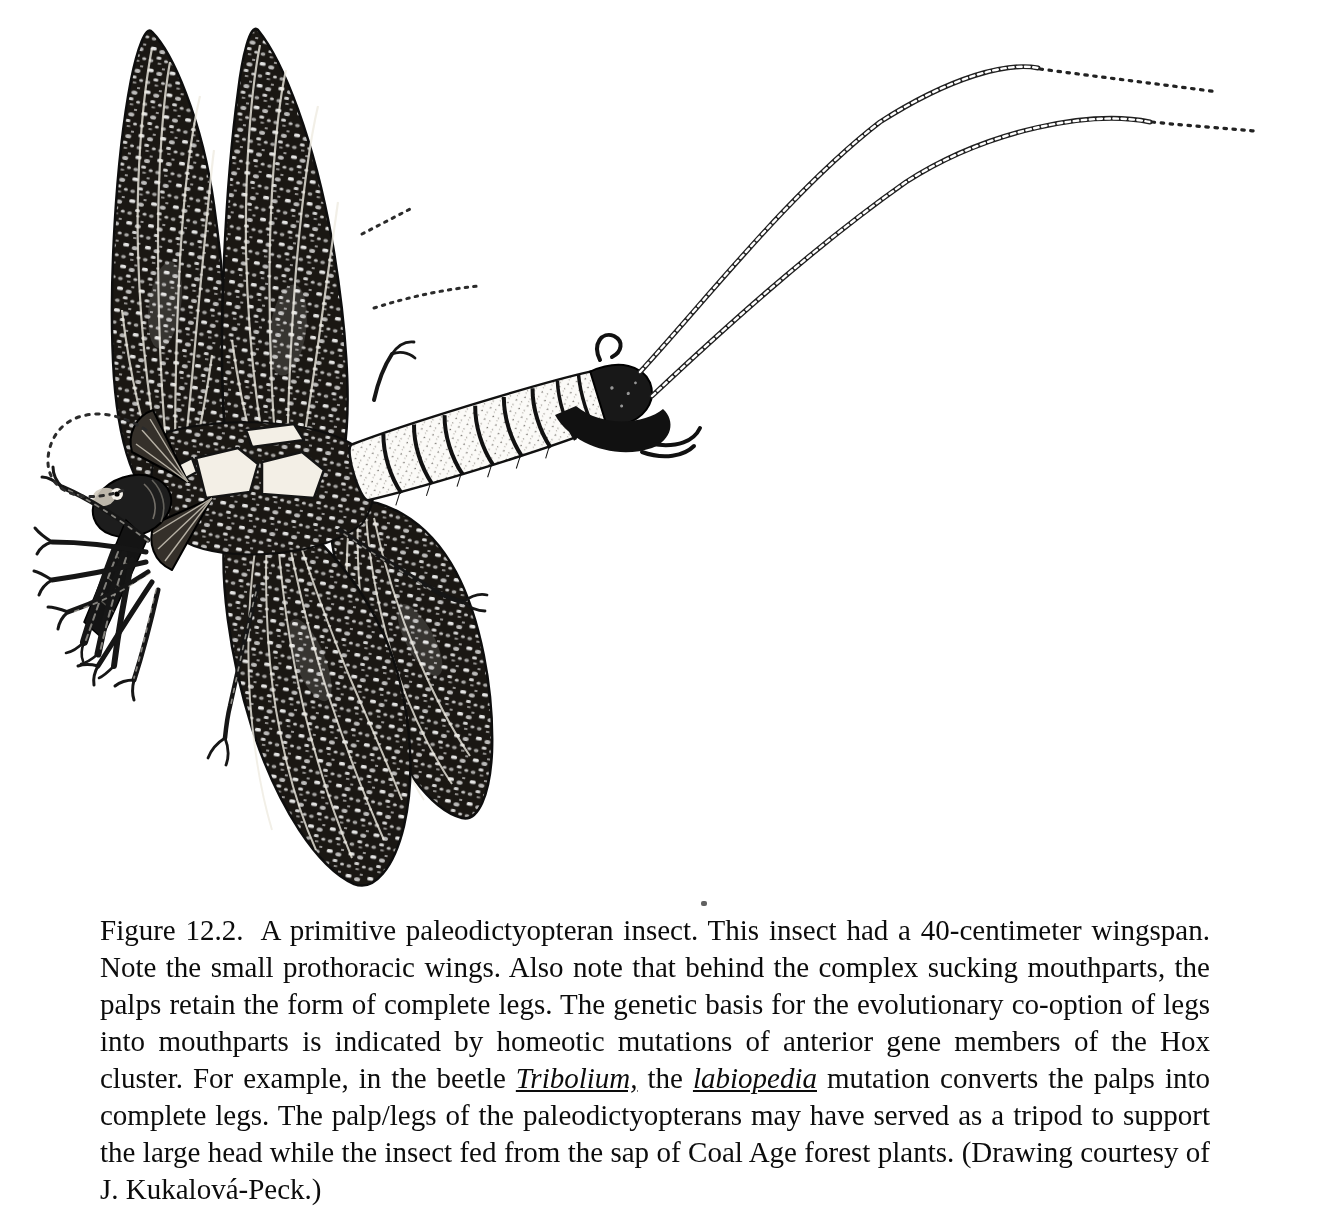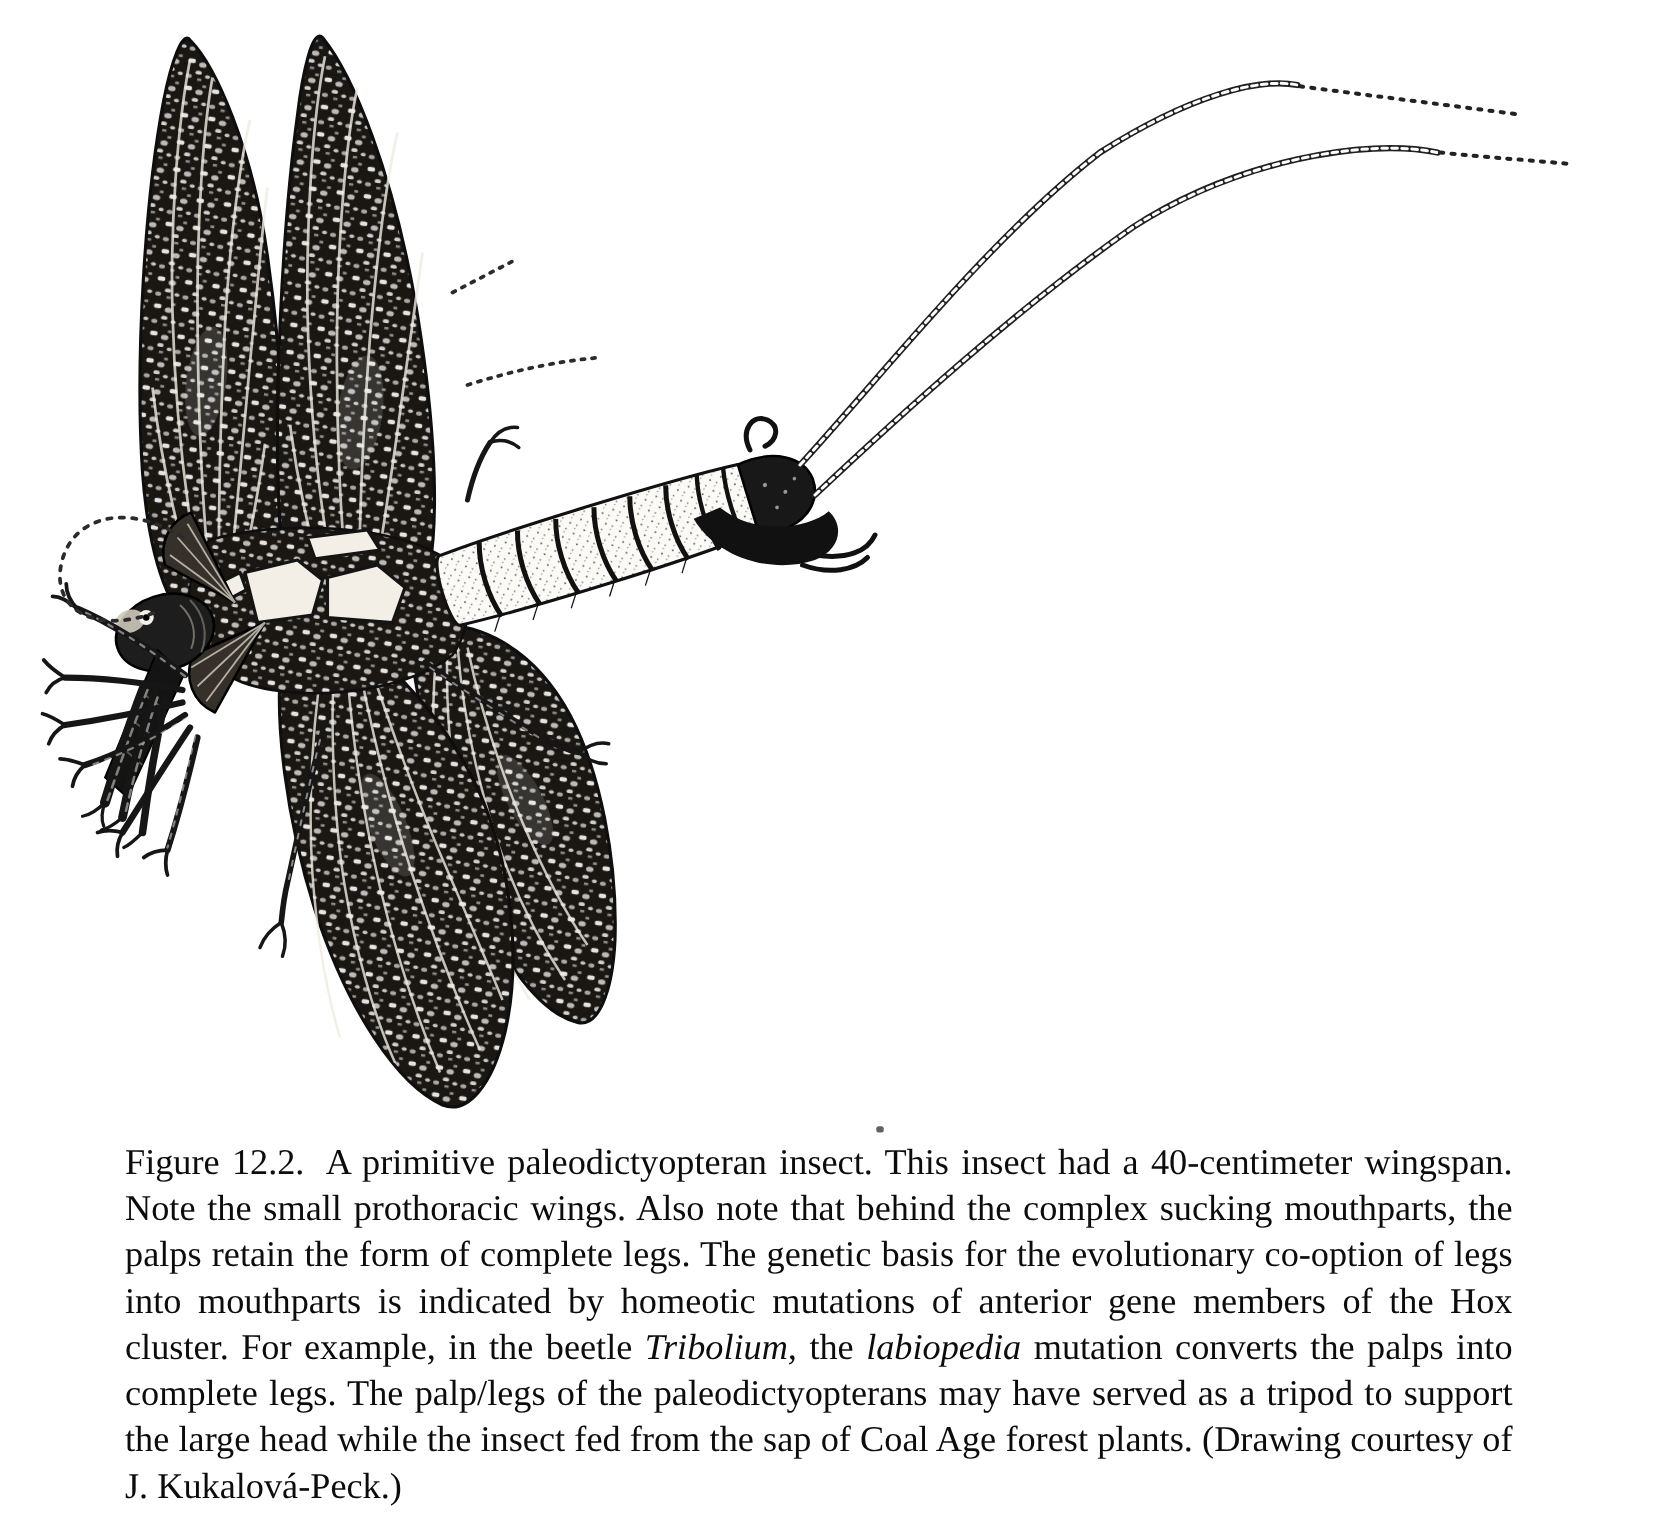--- a/index.html
+++ b/index.html
@@ -17,21 +17,21 @@
   .plate { display: block; width: 1326px; height: 908px; }
   figcaption {
     padding: 4px 116px 0 100px;
     font-size: 29px;
     line-height: 37px;
     text-align: justify;
     text-justify: inter-word;
     color: #0c0c0c;
   }
   .cap-label { margin-right: 17px; }
-  .cap-runs i { font-style: italic; }
+  .cap-runs i { font-style: italic; text-decoration: underline; }
   .artifact-dot {
     position: absolute; left: 701px; top: 901px;
     width: 6px; height: 5px; border-radius: 2px;
     background: #3a3a3a; opacity: .8;
   }
 </style>
 </head>
 <body>
 
 <figure>

